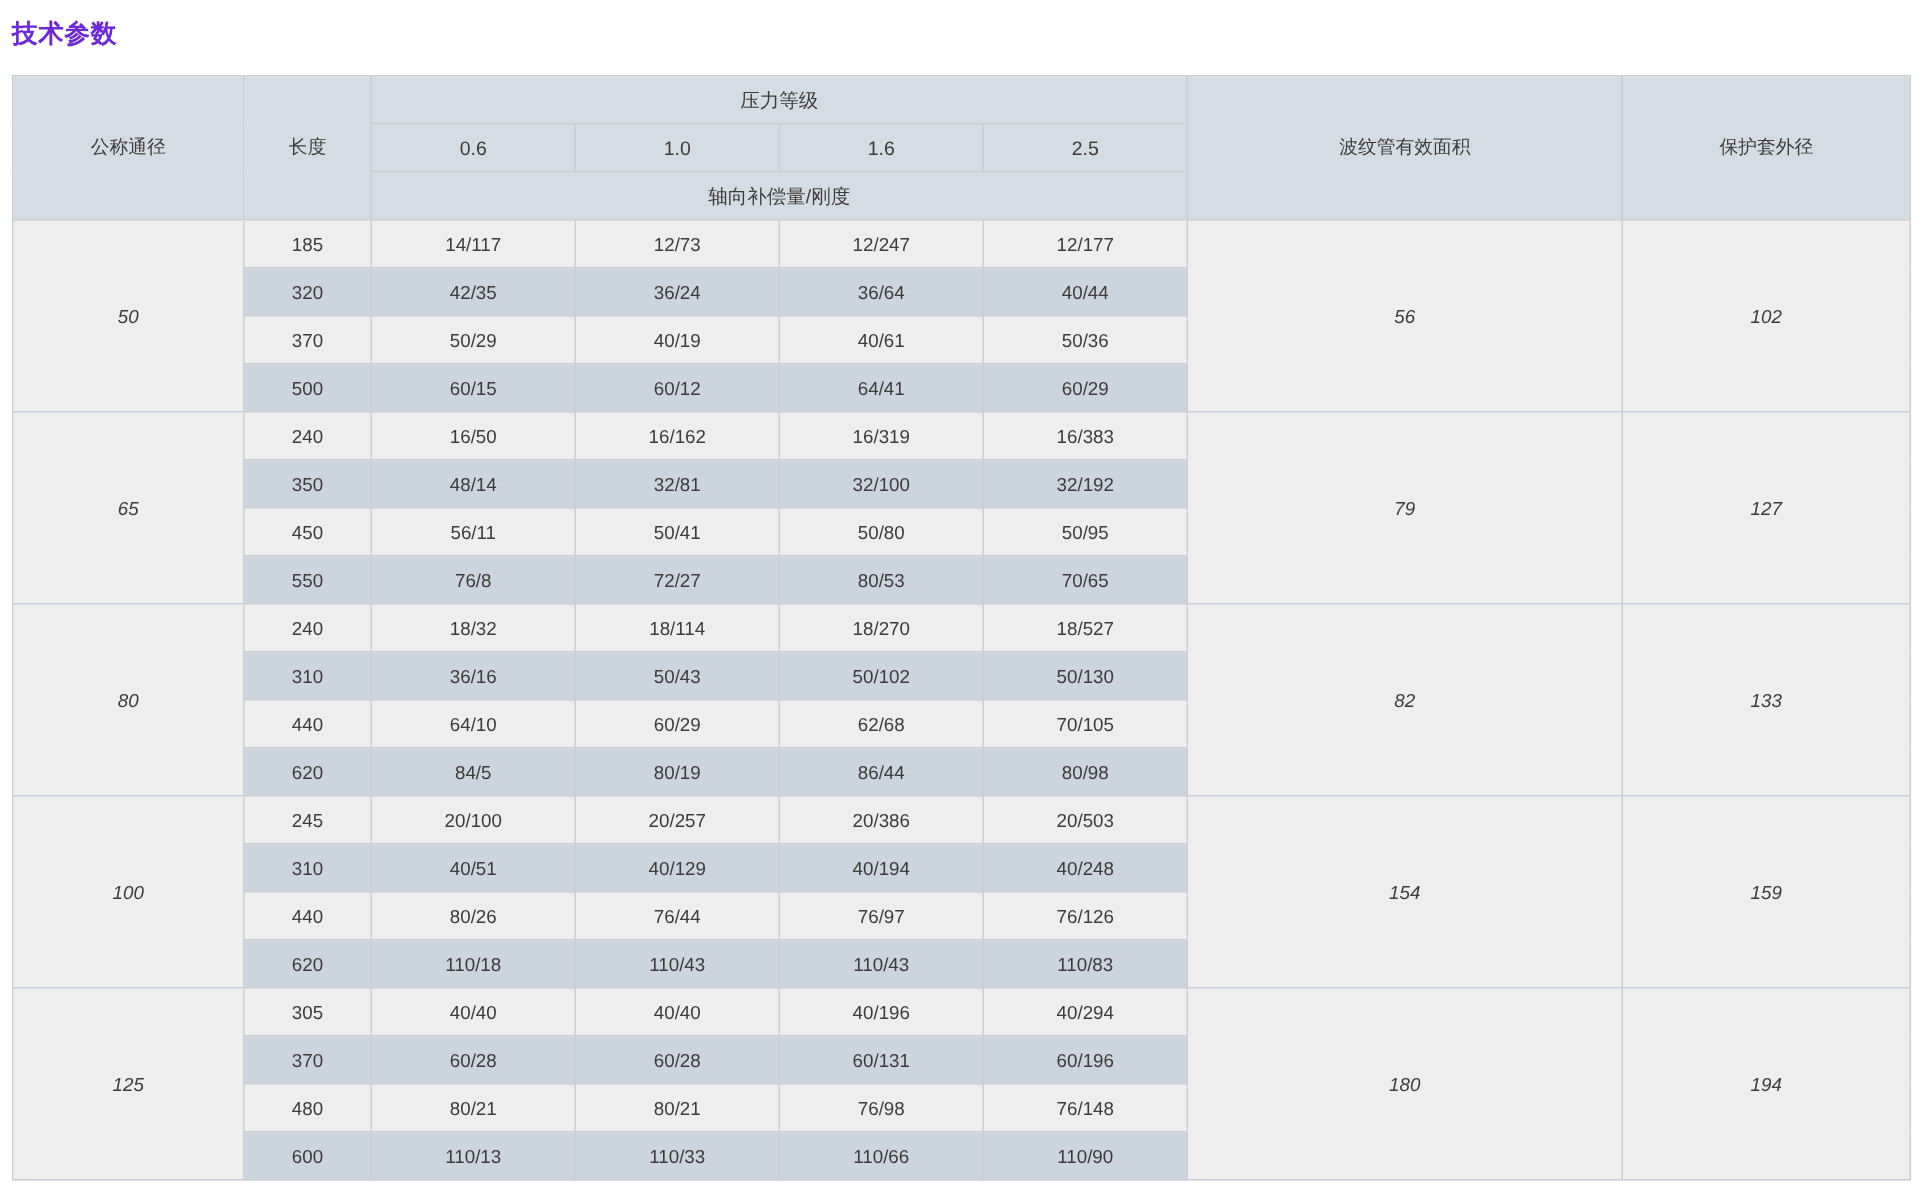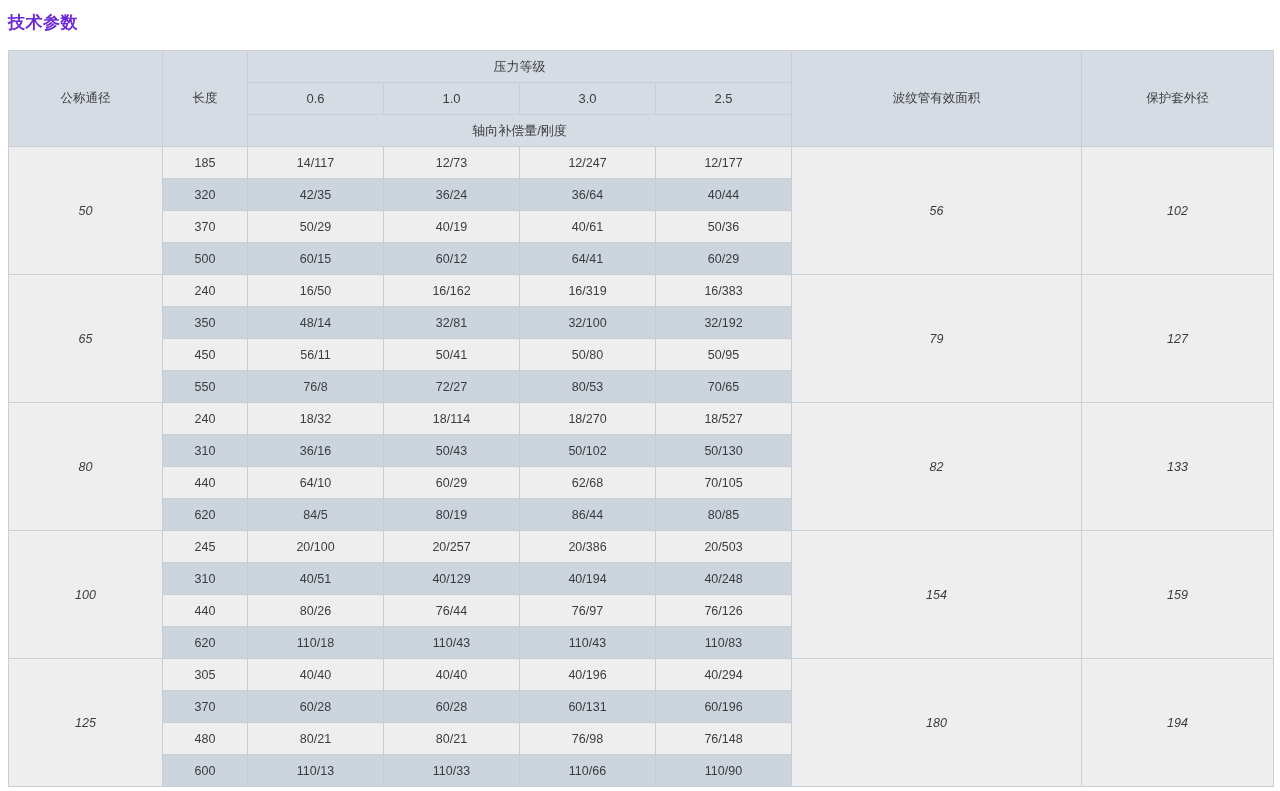--- a/index.html
+++ b/index.html
@@ -87,21 +87,21 @@
       <tr>
         <th class="hdr-tall" rowspan="3">公称通径</th>
         <th class="hdr-tall" rowspan="3">长度</th>
         <th class="hdr" colspan="4">压力等级</th>
         <th class="hdr-tall" rowspan="3">波纹管有效面积</th>
         <th class="hdr-tall" rowspan="3">保护套外径</th>
       </tr>
       <tr>
         <th class="hdr">0.6</th>
         <th class="hdr">1.0</th>
-        <th class="hdr">3.0</th>
+        <th class="hdr">1.6</th>
         <th class="hdr">2.5</th>
       </tr>
       <tr>
         <th class="hdr" colspan="4">轴向补偿量/刚度</th>
       </tr>
     </thead>
     <tbody>
 
       <tr class="row-odd">
         <td class="group big-cell" rowspan="4">50</td>
@@ -189,21 +189,21 @@
         <td>64/10</td>
         <td>60/29</td>
         <td>62/68</td>
         <td>70/105</td>
       </tr>
       <tr class="row-even">
         <td>620</td>
         <td>84/5</td>
         <td>80/19</td>
         <td>86/44</td>
-        <td>80/85</td>
+        <td>80/98</td>
       </tr>
 
       <tr class="row-odd">
         <td class="group big-cell" rowspan="4">100</td>
         <td>245</td>
         <td>20/100</td>
         <td>20/257</td>
         <td>20/386</td>
         <td>20/503</td>
         <td class="group big-cell" rowspan="4">154</td>

